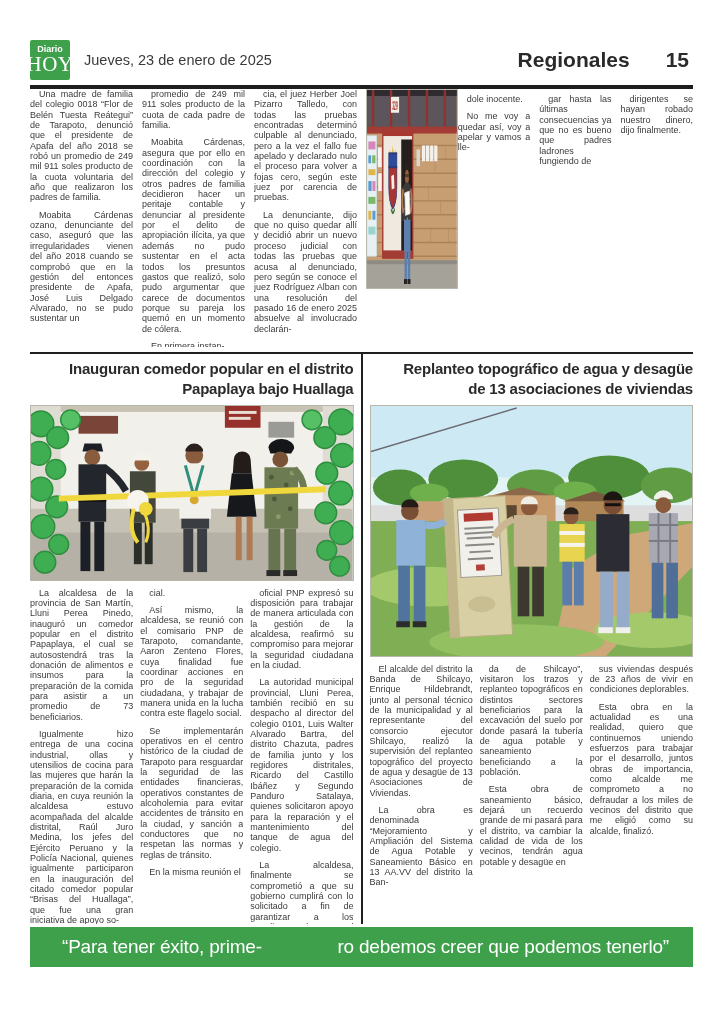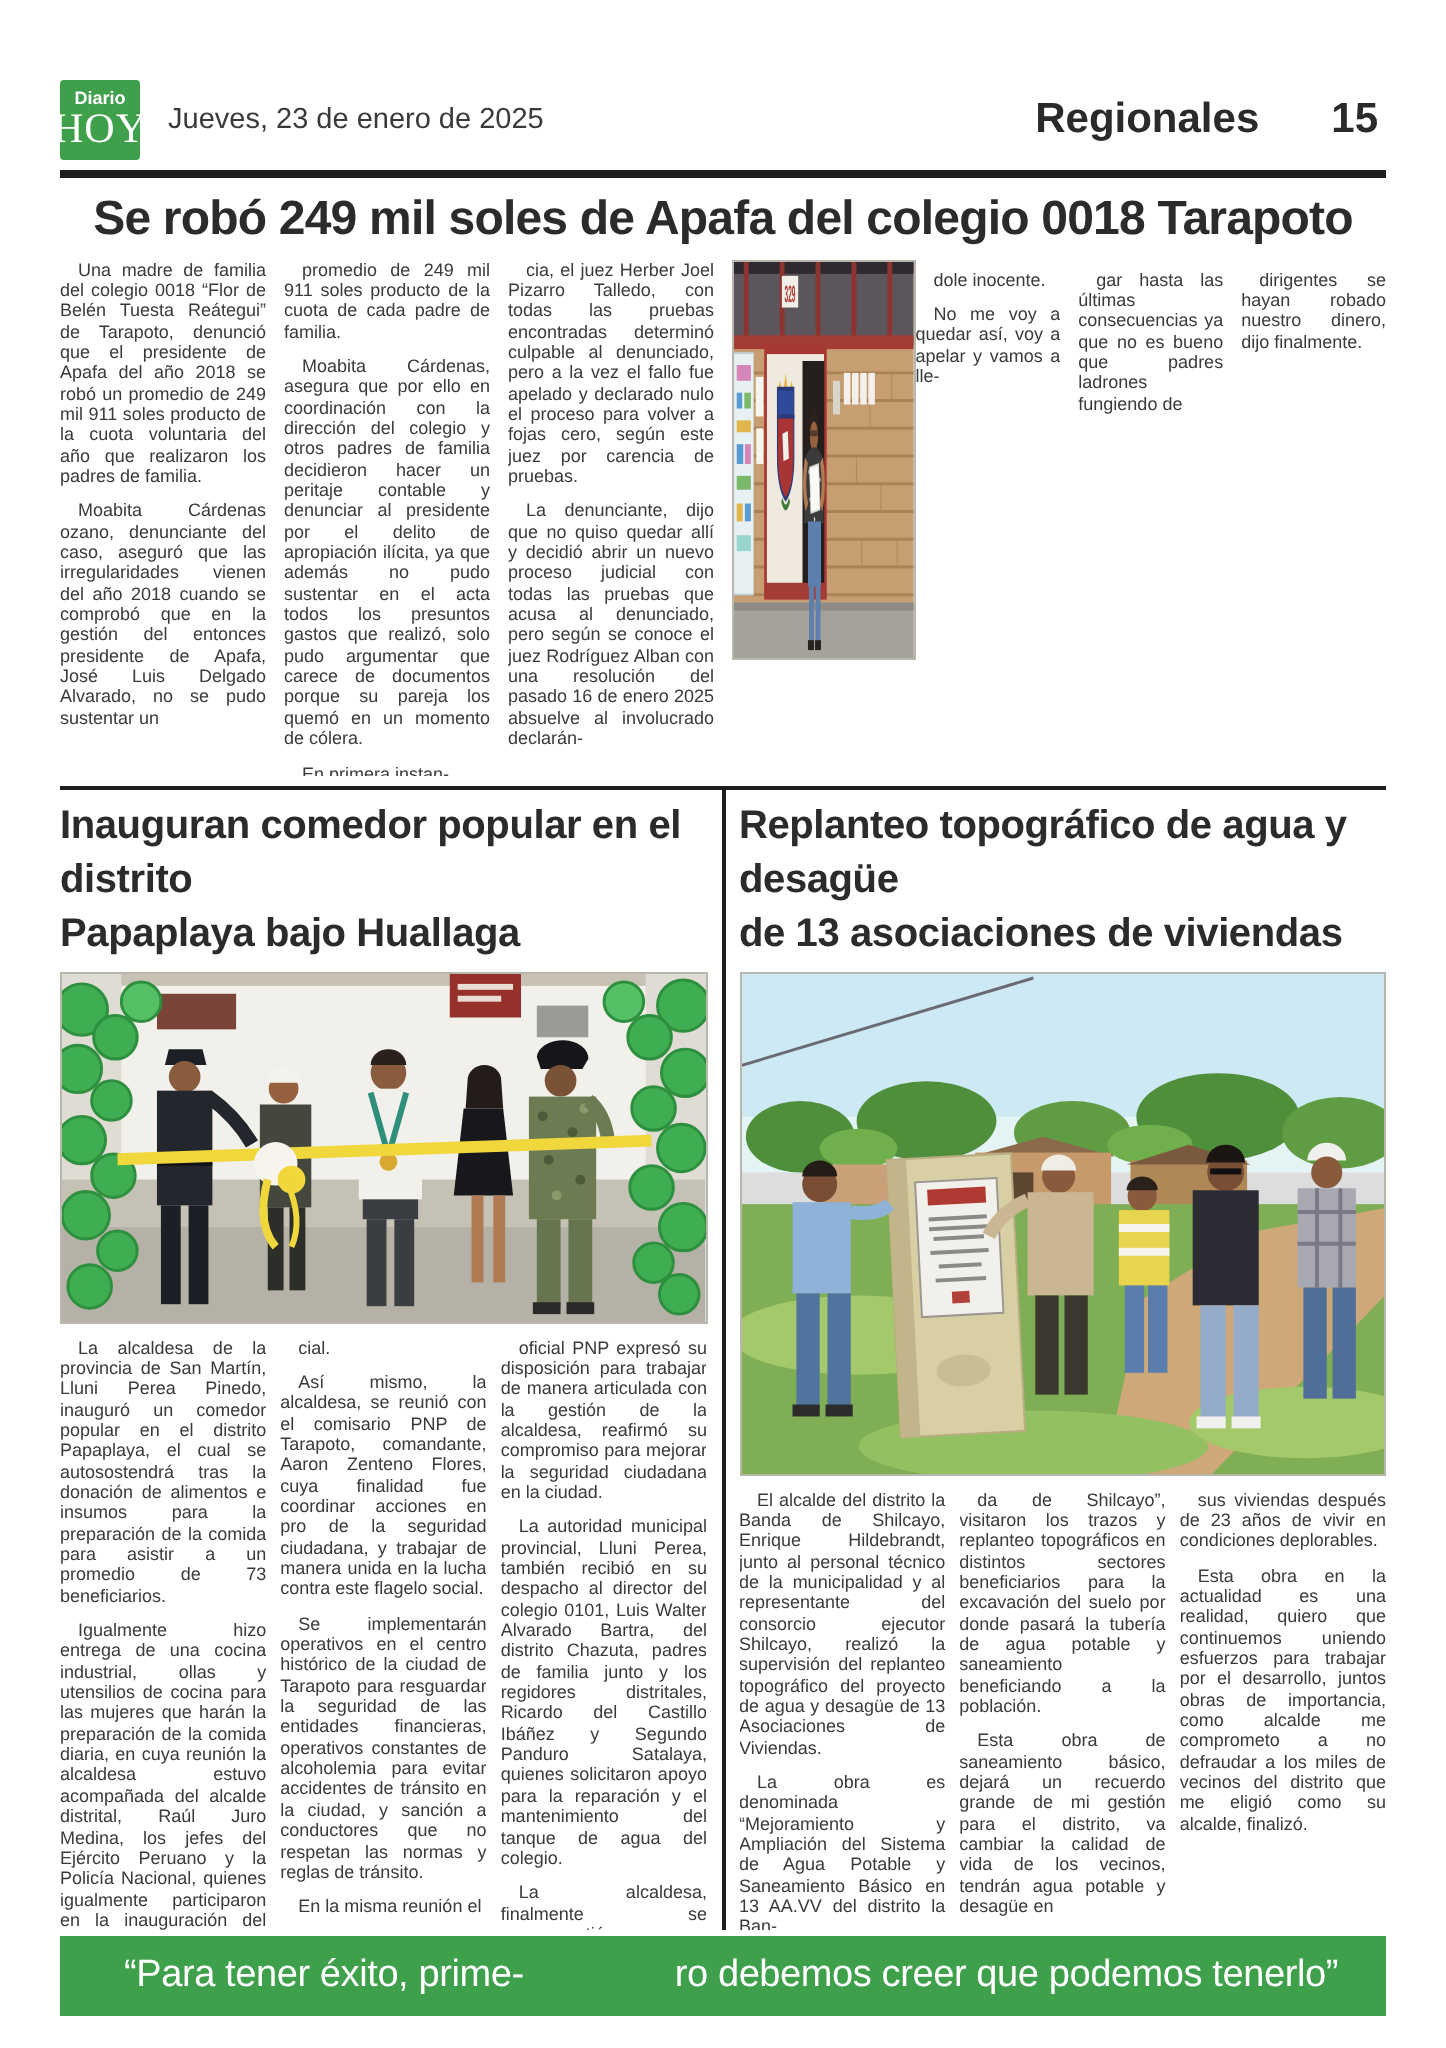--- a/index.html
+++ b/index.html
@@ -30,21 +30,21 @@
   .photo{display:block;width:100%;border:1px solid #b9b6ae;box-sizing:border-box;background:#ddd;}
   .main-photo{height:200px;}
   .below-strip{display:flex;gap:9px;margin-top:5px;}
   .bcol{flex:1;font-size:9px;line-height:1.15;text-align:justify;overflow:hidden;}
   
   .subgrid{display:flex;border-top:2px solid #1e1e1e;margin-top:5px;height:570px;}
   .sub{flex:1;min-width:0;overflow:hidden;}
   .sub.left{padding-right:7px;}
   .sub.right{padding-left:7px;}
   .vdivider{width:2px;background:#1e1e1e;flex:none;}
-  .sub-headline{font-size:20px;font-weight:bold;text-align:left;color:#2b2b2b;
+  .sub-headline{font-size:15px;font-weight:bold;text-align:right;color:#2b2b2b;
     line-height:1.35;margin:5px 0 5px;letter-spacing:-0.2px;}
   .sub-photo-left{height:176px;}
   .sub-photo-right{height:252px;}
   .sub-body{display:flex;gap:7px;margin-top:7px;}
   .sub-body .col{width:calc((100% - 14px)/3);}
   
   .quote-bar{height:40px;background:var(--green,#3fa04c);color:#fff;display:flex;
     align-items:center;justify-content:space-between;margin-top:3px;
     padding:0 24px 0 32px;font-size:19px;font-weight:normal;letter-spacing:-0.2px;}
 </style>
@@ -58,21 +58,20 @@
       <span class="logo-top">Diario</span>
       <span class="logo-main">HOY</span>
     </div>
     <span class="date">Jueves, 23 de enero de  2025</span>
     <span class="mast-spacer"></span>
     <span class="section-title">Regionales</span>
     <span class="page-number">15</span>
   </header>
   <div class="mast-rule"></div>
 
-  <h1 class="headline">Se robó 249 mil soles de Apafa del colegio 0018 Tarapoto</h1>
 
   <section class="main-body">
     <div class="col">
         <p class="para">Una madre de familia del colegio 0018 “Flor de Belén Tuesta Reátegui” de Tarapoto, denunció que el presidente de Apafa del año 2018 se robó un promedio de 249 mil 911 soles producto de la cuota voluntaria del año que realizaron los padres de familia.</p>
         <p class="para">Moabita Cárdenas ozano, denunciante del caso, aseguró que las irregularidades vienen del año 2018 cuando se comprobó que en la gestión del entonces presidente de Apafa, José Luis Delgado Alvarado, no se pudo sustentar un</p>
       </div>
     <div class="col">
         <p class="para">promedio de 249 mil 911 soles producto de la cuota de cada padre de familia.</p>
         <p class="para">Moabita Cárdenas, asegura que por ello en coordinación con la dirección del colegio y otros padres de familia decidieron hacer un peritaje contable y denunciar al presidente por el delito de apropiación ilícita, ya que además no pudo sustentar en el acta todos los presuntos gastos que realizó, solo pudo argumentar que carece de documentos porque su pareja los quemó en un momento de cólera.</p>
         <p class="para">En primera instan-</p>
@@ -405,21 +404,21 @@
           <rect x="304" y="158" width="12" height="56" fill="#4f6f99"></rect>
         </g>
       </svg>
       <div class="sub-body">
         <div class="col">
             <p class="para">El alcalde del distrito la Banda de Shilcayo, Enrique Hildebrandt, junto al personal técnico de la municipalidad y al representante del consorcio ejecutor Shilcayo, realizó la supervisión del replanteo topográfico del proyecto de agua y desagüe de 13 Asociaciones de Viviendas.</p>
             <p class="para">La obra es denominada “Mejoramiento y Ampliación del Sistema de Agua Potable y Saneamiento Básico en 13 AA.VV del distrito la Ban-</p>
           </div>
         <div class="col">
             <p class="para">da de Shilcayo”, visitaron los trazos y replanteo topográficos en distintos sectores beneficiarios para la excavación del suelo por donde pasará la tubería de agua potable y saneamiento beneficiando a la población.</p>
-            <p class="para">Esta obra de saneamiento básico, dejará un recuerdo grande de mi gestión para el distrito, va cambiar la calidad de vida de los vecinos, tendrán agua potable y desagüe en</p>
+            <p class="para">Esta obra de saneamiento básico, dejará un recuerdo grande de mi pasará para el distrito, va cambiar la calidad de vida de los vecinos, tendrán agua potable y desagüe en</p>
           </div>
         <div class="col">
             <p class="para">sus viviendas después de 23 años de vivir en condiciones deplorables.</p>
             <p class="para">Esta obra en la actualidad es una realidad, quiero que continuemos uniendo esfuerzos para trabajar por el desarrollo, juntos obras de importancia, como alcalde me comprometo a no defraudar a los miles de vecinos del distrito que me eligió como su alcalde, finalizó.</p>
           </div>
       </div>
     </article>
   </section>
 
   <footer class="quote-bar">

